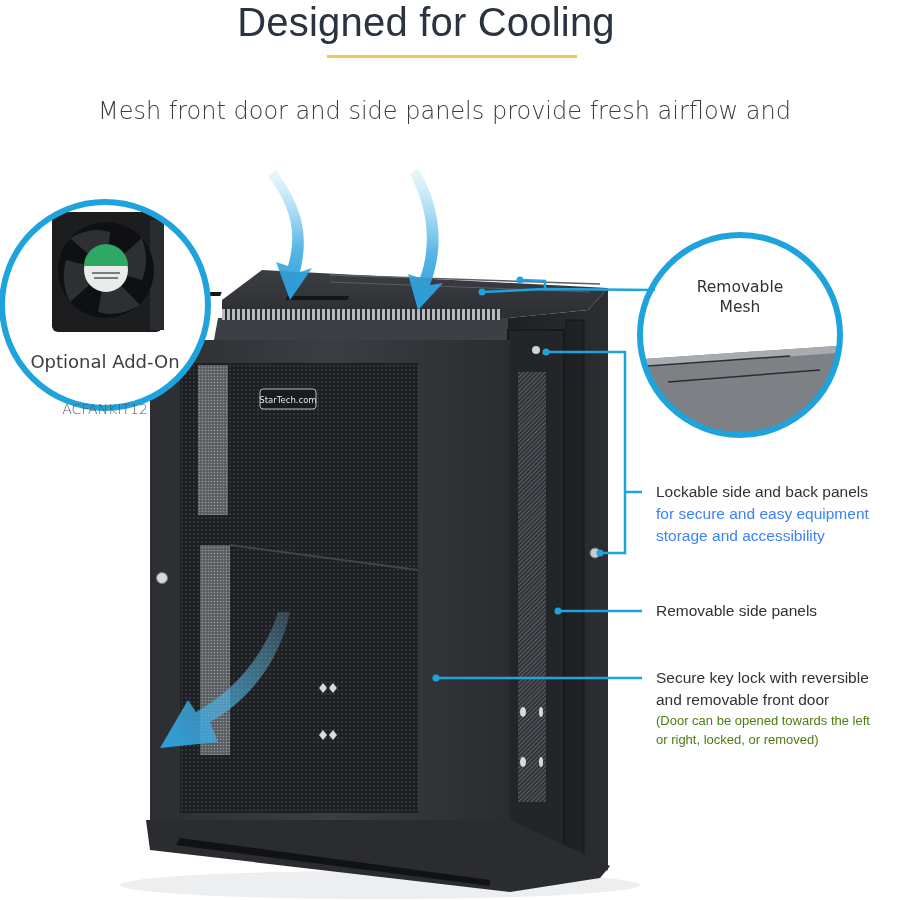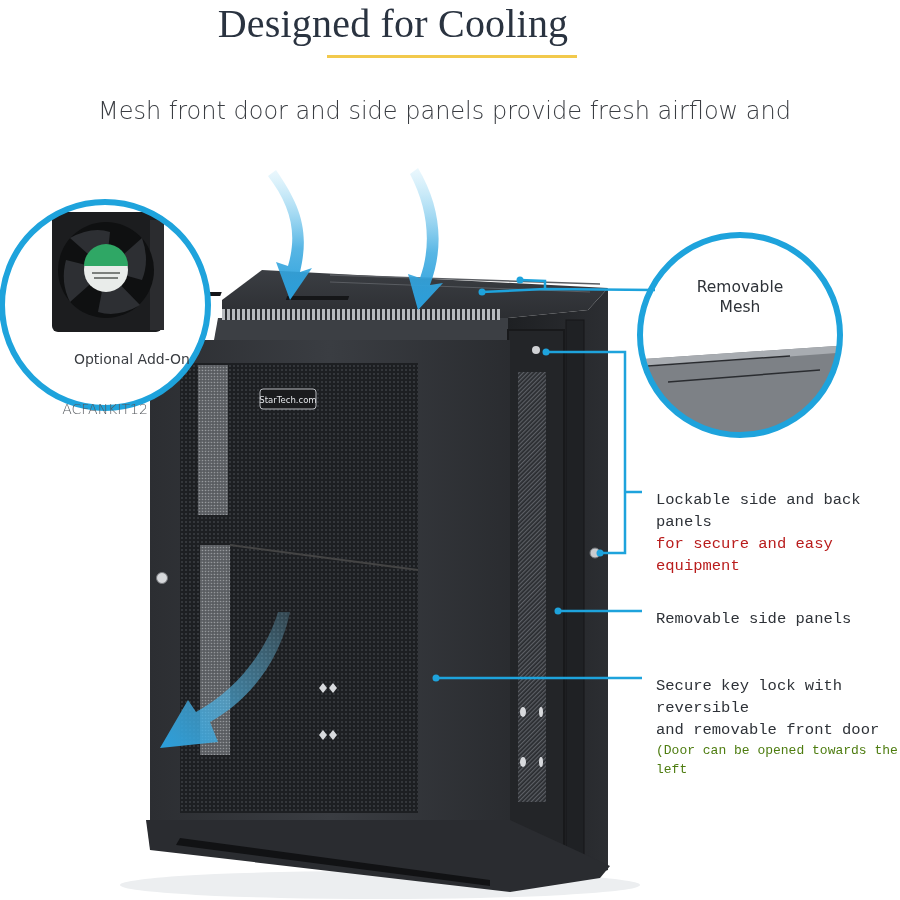--- a/index.html
+++ b/index.html
@@ -1,34 +1,34 @@
 <!DOCTYPE html>
 <html><head>
 <meta charset="utf-8">
 <style>
   html, body { margin: 0; padding: 0; }
   body { width: 900px; height: 900px; background: #ffffff; position: relative; overflow: hidden;
          font-family: "DejaVu Sans", "Liberation Sans", sans-serif; color: #2b2f36; }
   .abs { position: absolute; }
   .title { left: 0; width: 786px; top: 0; text-align: center; font-size: 40px; font-weight: 300;
-           color: #2a3340; letter-spacing: 0.2px; font-family: Liberation Serif, serif; }
+           color: #2a3340; letter-spacing: 0.2px; font-family: Liberation Sans, sans-serif; padding-left: 33px; }
   .underline { left: 327px; top: 55px; width: 250px; height: 3px; background: #f2c94c; }
   .subtitle { left: 0; width: 889px; top: 92px; text-align: center; font-size: 24px; line-height: 38px;
               color: #3a3d42; font-weight: 300; font-family: "DejaVu Sans", sans-serif; }
 
   .scene { left: 0; top: 0; width: 900px; height: 900px; }
 
   
-  .callout-text { font-family: Liberation Mono, monospace; color: #2e3238; margin-top: 8px; }
+  .callout-text { font-family: Liberation Sans, sans-serif; color: #2e3238; }
   .ct-main { font-size: 15.5px; line-height: 22px; color: #2e3238; }
-  .ct-sub { font-size: 15.5px; line-height: 22px; color: #b91c1c; font-weight: 300; }
+  .ct-sub { font-size: 15.5px; line-height: 22px; color: #3b82f6; font-weight: 300; }
   .ct-small { font-size: 13px; line-height: 19px; color: #4d7c0f; }
 
   .circle-label { text-align: center; font-size: 15.5px; line-height: 20px; color: #2e3238; }
-  .fan-label-1 { font-size: 14px; color: #3a3d42; text-align: right; }
+  .fan-label-1 { font-size: 18px; color: #3a3d42; text-align: center; }
   .fan-label-2 { font-size: 14px; color: #55595e; text-align: center; font-weight: 300; margin-top: 30px; }
 </style>
 </head>
 <body>
 
 <div class="abs title">Designed for Cooling</div>
 <div class="abs underline"></div>
 <div class="abs subtitle">
   <div>Mesh front door and side panels provide fresh airflow and</div>
 </div>
@@ -201,23 +201,25 @@
 <div class="abs fan-label-2" style="left:20px; top:371px; width:170px;">ACFANKIT12</div>
 
 <div class="abs circle-label" style="left:640px; top:277px; width:200px;text-align:center;">
   <div>Removable</div>
   <div>Mesh</div>
 </div>
 
 <div class="abs callout-text" style="left:656px; top:481px; width:244px;">
   <div class="ct-main">Lockable side and back panels</div>
   <div class="ct-sub">for secure and easy equipment</div>
+  <div class="ct-sub">storage and accessibility</div>
 </div>
 
 <div class="abs callout-text" style="left:656px; top:600px; width:244px;">
   <div class="ct-main">Removable side panels</div>
 </div>
 
 <div class="abs callout-text" style="left:656px; top:667px; width:244px;">
   <div class="ct-main">Secure key lock with reversible</div>
   <div class="ct-main">and removable front door</div>
   <div class="ct-small">(Door can be opened towards the left</div>
+  <div class="ct-small">or right, locked, or removed)</div>
 </div>
 
 </body></html>

